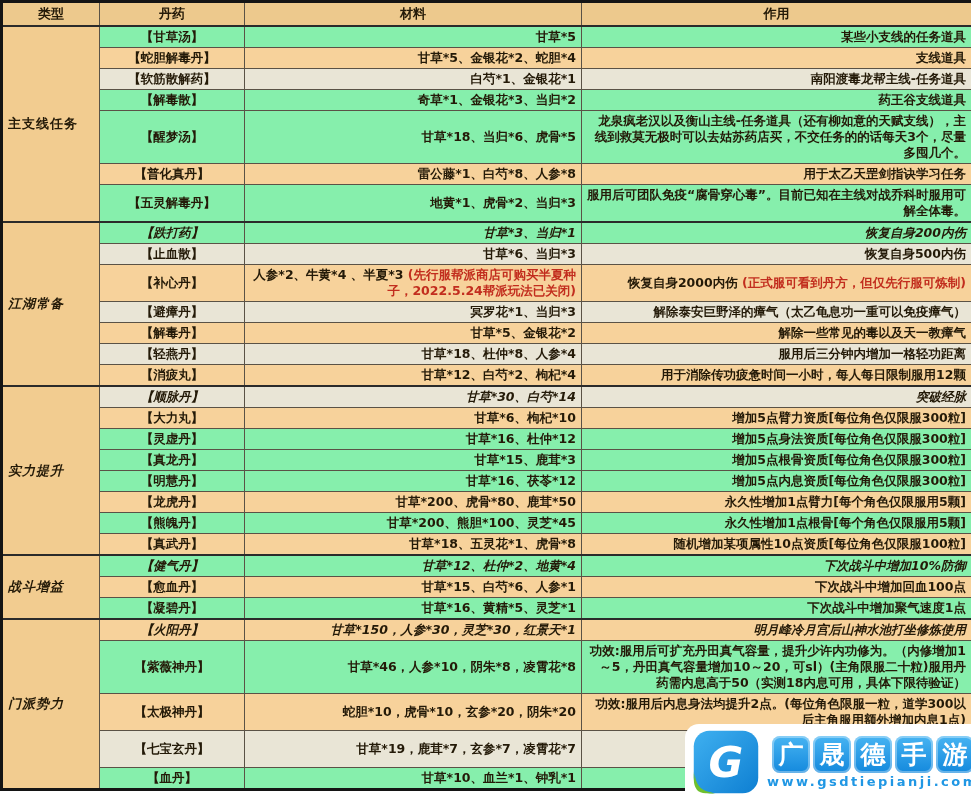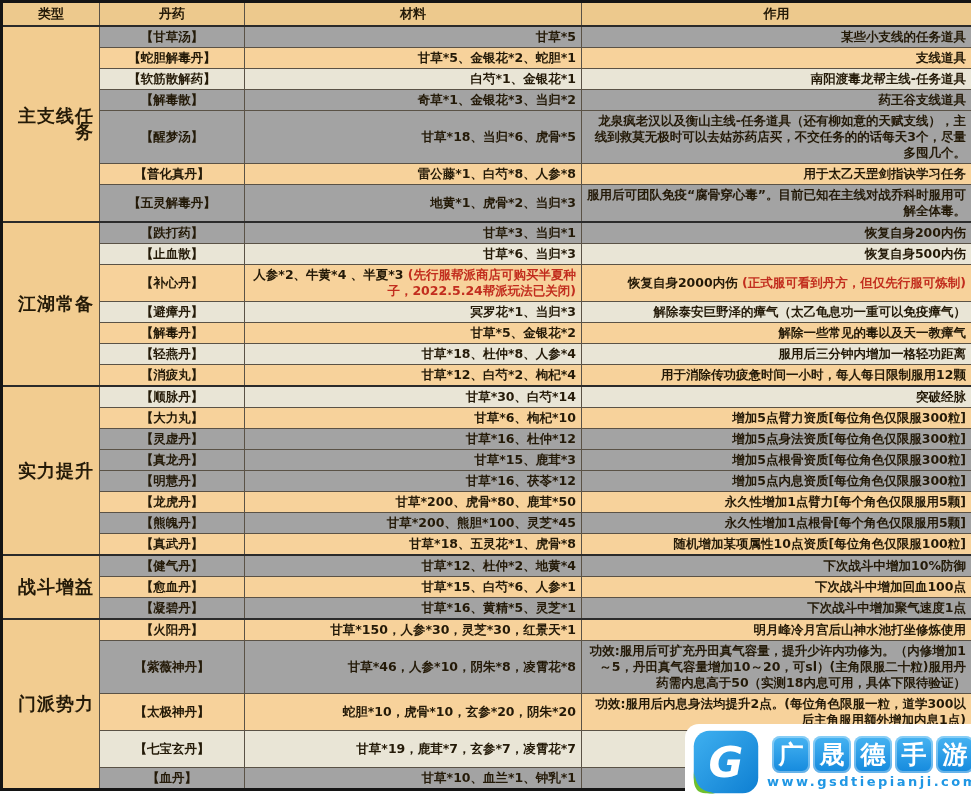--- a/index.html
+++ b/index.html
@@ -4,28 +4,28 @@
 <style>
   html,body{margin:0;padding:0;background:#fff;}
   .page{position:relative;width:971px;height:800px;overflow:hidden;background:#fff;
         font-family:"DejaVu Sans",sans-serif;font-weight:bold;color:#241a08;}
   table.pill-table{width:971px;border-collapse:collapse;table-layout:fixed;
         border:3px solid #141414;}
   .pill-table th,.pill-table td{border:1px solid #5a5246;font-size:12.5px;line-height:16px;
         padding:2px 5px;word-break:break-all;vertical-align:middle;}
   .pill-table thead th{background:#edc98d;font-size:13px;text-align:center;
         border-bottom:2px solid #2b2b2b;padding:3px 4px;}
-  td.type-cell{background:#f2cc90;text-align:right;font-size:18px;letter-spacing:1px;}
+  td.type-cell{background:#f2cc90;text-align:left;font-size:13px;letter-spacing:1px;}
   td.name-cell{text-align:center;}
   td.mat-cell,td.eff-cell{text-align:right;}
-  tr.tone-light td{background:#a3a3a3;}
+  tr.tone-light td{background:#86efac;}
   tr.tone-tan td{background:#f7d29b;}
   tr.tone-light2 td{background:#e9e5d6;}
   tr td.type-cell{background:#f2cc90 !important;}
-  tr.sec-top td{border-top:2px solid #2b2b2b;}
+  tr.sec-top td{border-top:2px solid #2b2b2b;font-style:italic;}
   .red{color:#c22d1e;}
   
   .watermark{position:absolute;right:0;bottom:0;width:286px;height:76px;background:#ffffff;
         border-radius:14px 0 0 0;display:flex;align-items:center;gap:6px;padding:2px 4px 2px 6px;
         box-sizing:border-box;}
   .wm-logo{flex:0 0 auto;}
   .wm-right{display:flex;flex-direction:column;align-items:center;gap:1px;flex:1;}
   .brand-chars{display:flex;gap:3px;}
   .brand-chars span{display:flex;align-items:center;justify-content:center;width:38px;height:37px;
         background:linear-gradient(180deg,#47b4f2,#1489dd);border-radius:8px;color:#fff;
@@ -54,21 +54,21 @@
     </thead>
     <tbody>
         <tr class="tone-light">
           <td class="type-cell" rowspan="7">主支线任务</td>
           <td class="name-cell"><span>【甘草汤】</span></td>
           <td class="mat-cell"><span>甘草*5</span></td>
           <td class="eff-cell"><span>某些小支线的任务道具</span></td>
         </tr>
         <tr class="tone-tan">
           <td class="name-cell"><span>【蛇胆解毒丹】</span></td>
-          <td class="mat-cell"><span>甘草*5、金银花*2、蛇胆*1</span></td>
+          <td class="mat-cell"><span>甘草*5、金银花*2、蛇胆*4</span></td>
           <td class="eff-cell"><span>支线道具</span></td>
         </tr>
         <tr class="tone-light2">
           <td class="name-cell"><span>【软筋散解药】</span></td>
           <td class="mat-cell"><span>白芍*1、金银花*1</span></td>
           <td class="eff-cell"><span>南阳渡毒龙帮主线-任务道具</span></td>
         </tr>
         <tr class="tone-light">
           <td class="name-cell"><span>【解毒散】</span></td>
           <td class="mat-cell"><span>奇草*1、金银花*3、当归*2</span></td>

